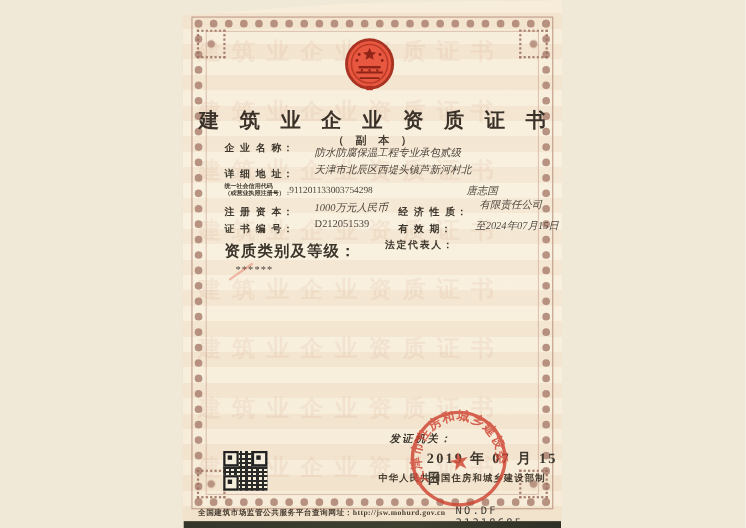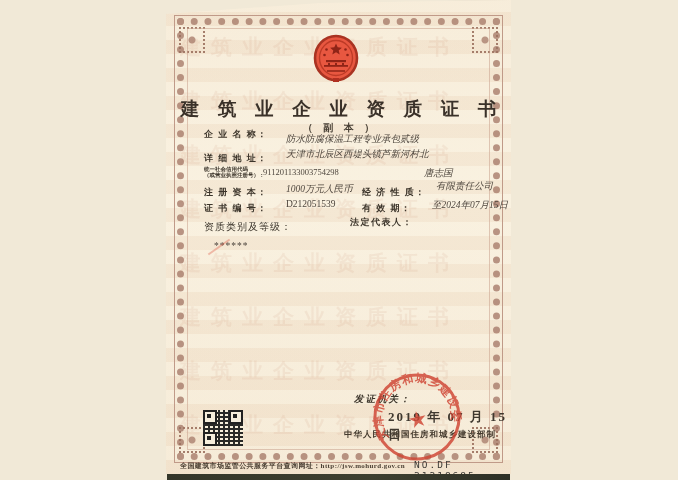--- a/index.html
+++ b/index.html
@@ -32,21 +32,21 @@
   .abs{position:absolute;}
   .title{left:0;top:96px;width:100%;text-align:center;font-size:18.5px;font-weight:bold;
     color:#3a3129;letter-spacing:7px;text-indent:7px;}
   .subtitle{left:0;top:121px;width:100%;text-align:center;font-size:10px;font-weight:bold;
     color:#463e33;letter-spacing:4px;text-indent:4px;}
 
   .flabel{font-weight:bold;color:#3c352b;font-size:9px;letter-spacing:1.5px;white-space:nowrap;}
   .fvalue{color:#4e463e;font-size:9.5px;white-space:nowrap;font-style:italic;}
   .tinylabel{font-weight:bold;color:#3c352b;font-size:10px;line-height:10px;white-space:nowrap;
     transform:scale(0.55);transform-origin:left top;}
-  .smallbold{font-weight:normal;color:#3c352b;font-size:10px;letter-spacing:1px;white-space:nowrap;}
+  .smallbold{font-weight:bold;color:#3c352b;font-size:14px;letter-spacing:1px;white-space:nowrap;}
 
   .issue-label{font-weight:bold;color:#3c352b;font-size:9.5px;letter-spacing:2px;}
   .issue-date{color:#3f382f;font-size:13px;letter-spacing:2px;font-weight:bold;}
   .made-by{color:#453b2f;font-size:8.5px;font-weight:bold;letter-spacing:1px;}
 
   .url-line{font-size:7px;font-weight:bold;color:#4a3f33;letter-spacing:.4px;white-space:nowrap;}
   .serial{font-family:"DejaVu Sans Mono",monospace;font-size:9.5px;color:#3d3a35;letter-spacing:2px;}
 
   .seal-wrap{left:205px;top:371px;width:92px;height:92px;opacity:.82;transform:rotate(-12deg);}
   .qr{left:37px;top:410px;width:40px;height:36px;

